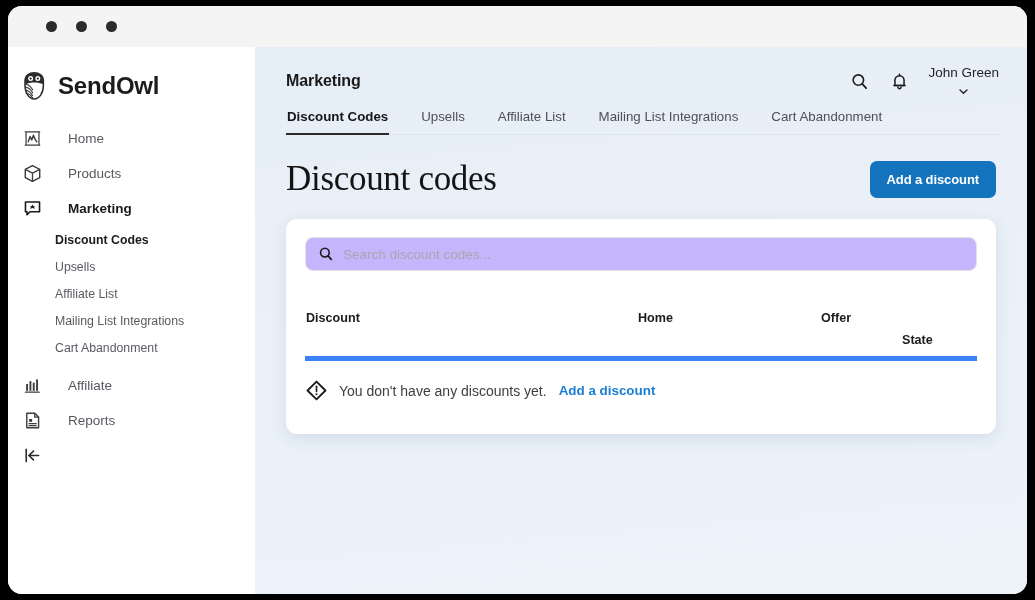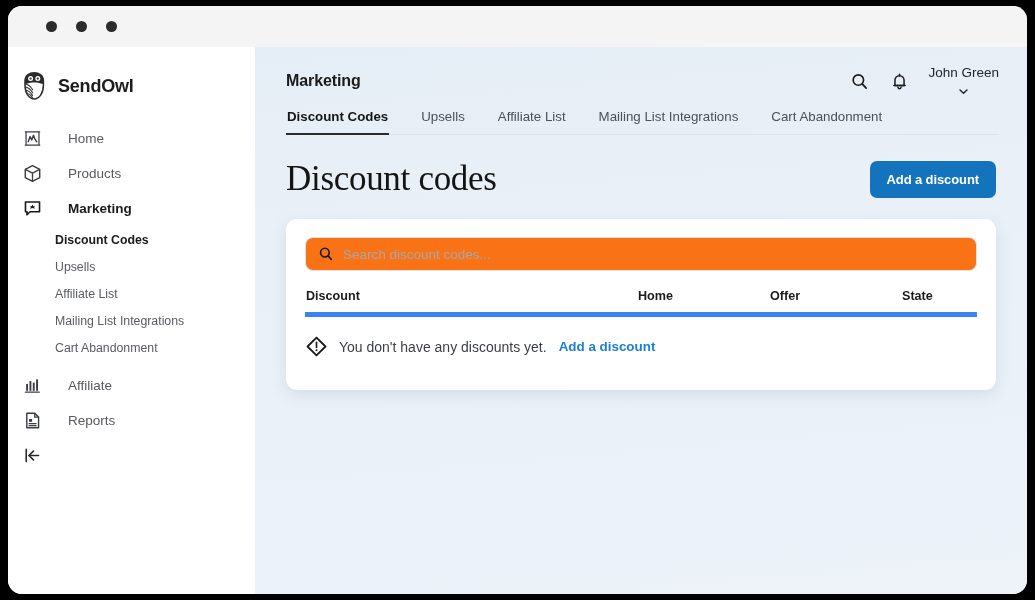--- a/index.html
+++ b/index.html
@@ -62,21 +62,21 @@
   }
 
   #brand {
     display: flex;
     align-items: center;
     gap: 10px;
     padding: 0 0 0 14px;
     height: 42px;
   }
   #brand .brand-name {
-    font-size: 18px;
+    font-size: 24px;
     font-weight: bold;
     color: #1c1c1c;
     letter-spacing: -0.2px;
   }
 
   .nav-list { margin-top: 14px; }
 
   .nav-item {
     display: flex;
     align-items: center;
@@ -255,21 +255,21 @@
   }
 
   #search-wrap {
     display: flex;
     align-items: center;
     gap: 9px;
     border: 1px solid #e3e3e5;
     border-radius: 8px;
     height: 34px;
     padding: 0 12px;
-    background: #f97316;
+    background: #c4b5fd;
     justify-content: flex-end;
   }
   #search-input {
     border: none;
     outline: none;
     flex: 1 1 auto;
     font-size: 13.5px;
     color: #3a3a3a;
     font-family: "Liberation Sans", sans-serif;
     background: transparent;
@@ -284,22 +284,22 @@
     padding: 0 1px 9px 1px;
     border-bottom: 5px solid #3b82f6;
   }
   .th {
     font-size: 12.6px;
     font-weight: bold;
     color: #1c1c1c;
   }
   .th.col-discount { flex: 0 0 332px; }
   .th.col-code     { flex: 0 0 132px; }
-  .th.col-offer    { flex: 0 0 132px; }
-  .th.col-state    { flex: 1 1 auto; }
+  .th.col-offer    { flex: 0 0 132px; text-align: center; }
+  .th.col-state    { flex: 1 1 auto; margin-top: 44px; }
 
   #empty-row {
     display: flex;
     align-items: center;
     gap: 12px;
     padding: 19px 1px 0 1px;
   }
   #empty-text {
     font-size: 14px;
     color: #3b3e43;

